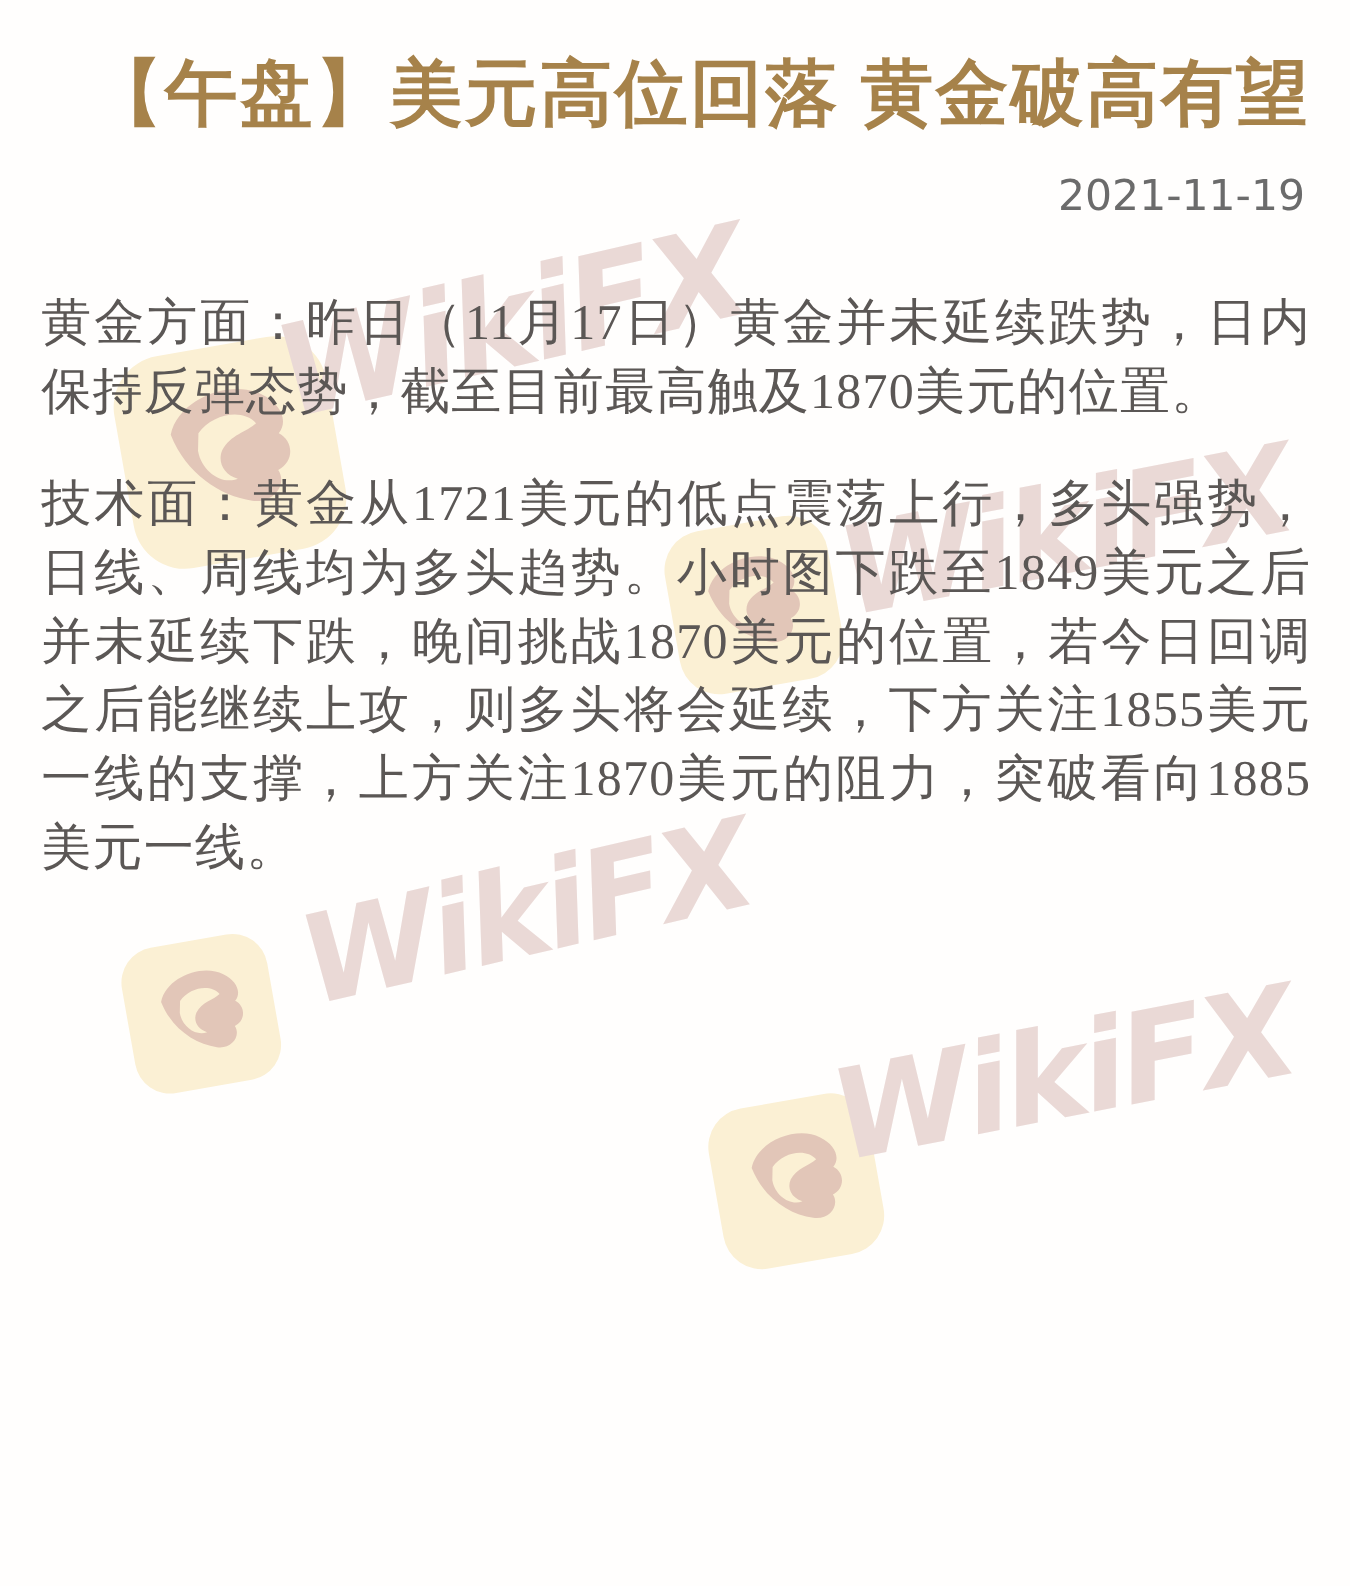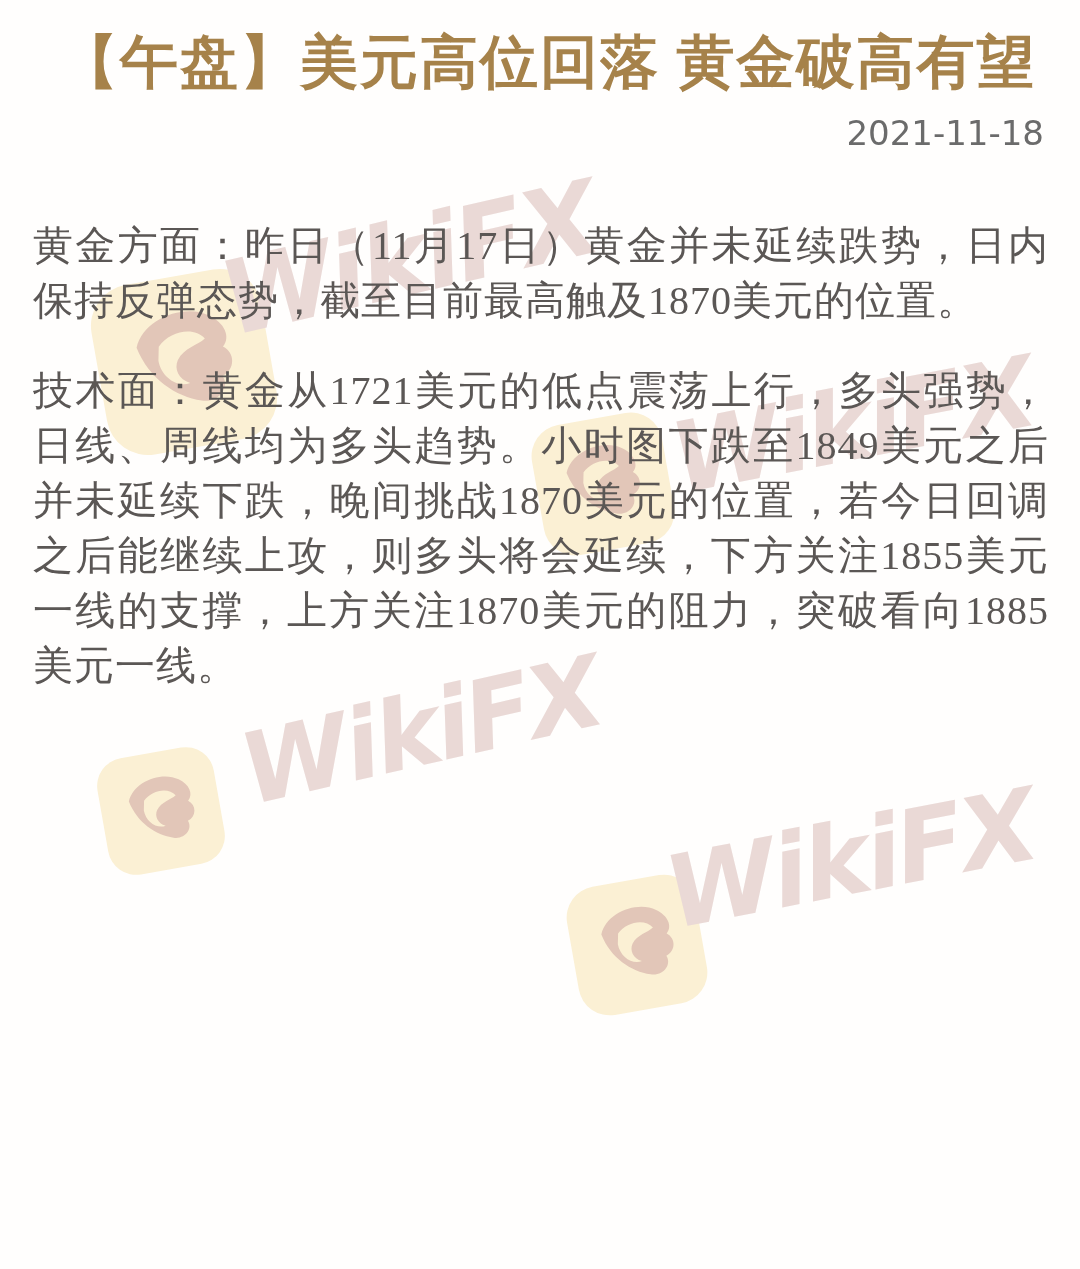--- a/index.html
+++ b/index.html
@@ -39,21 +39,21 @@
   .wm-b-logo { left:537px; top:418px; width:132px; height:132px; }
   .wm-b-text { left:664px; top:412px; font-size:98px; transform:rotate(-11deg); }
   .wm-c-logo { left:102px; top:752px; width:118px; height:118px; }
   .wm-c-text { left:232px; top:724px; font-size:98px; }
   .wm-d-logo { left:572px; top:880px; width:130px; height:130px; }
   .wm-d-text { left:658px; top:846px; font-size:100px; transform:rotate(-11deg); }
 
   
   .content { position:relative; z-index:1; }
   h1.title {
-    margin:0;
+    margin:12px;
     padding:30px 40px 0 60px;
     font-size:58px;
     line-height:1.15;
     font-weight:bold;
     color:#a6824a;
     letter-spacing:2px;
     white-space:nowrap;
     font-family:"Liberation Serif", serif;
   }
   .date {
@@ -116,21 +116,21 @@
         <path d="M18 34 C 26 14, 58 8, 74 20 C 84 27, 87 38, 80 44 C 88 50, 86 62, 76 65 C 80 74, 70 84, 58 80 C 40 74, 23 58, 18 34 Z" fill="#e2c6b8"></path>
         <path d="M34 36 C 44 26, 62 26, 68 36 C 62 40, 52 40, 46 48 C 42 54, 44 62, 52 66 C 42 68, 32 58, 32 46 Z" fill="#fbf0d4"></path>
       </svg>
     </div>
     <div class="wm-text wm-d-text">WikiFX</div>
 
   </div>
 
   <div class="content">
     <h1 class="title">【午盘】美元高位回落 黄金破高有望</h1>
-    <div class="date">2021-11-18</div>
+    <div class="date">2021-11-19</div>
 
     <div class="article">
       <p>黄金方面：昨日（11月17日）黄金并未延续跌势，日内保持反弹态势，截至目前最高触及1870美元的位置。</p>
       <p>技术面：黄金从1721美元的低点震荡上行，多头强势，日线、周线均为多头趋势。小时图下跌至1849美元之后并未延续下跌，晚间挑战1870美元的位置，若今日回调之后能继续上攻，则多头将会延续，下方关注1855美元一线的支撑，上方关注1870美元的阻力，突破看向1885美元一线。</p>
     </div>
   </div>
 
 </div>
 
 </body></html>

